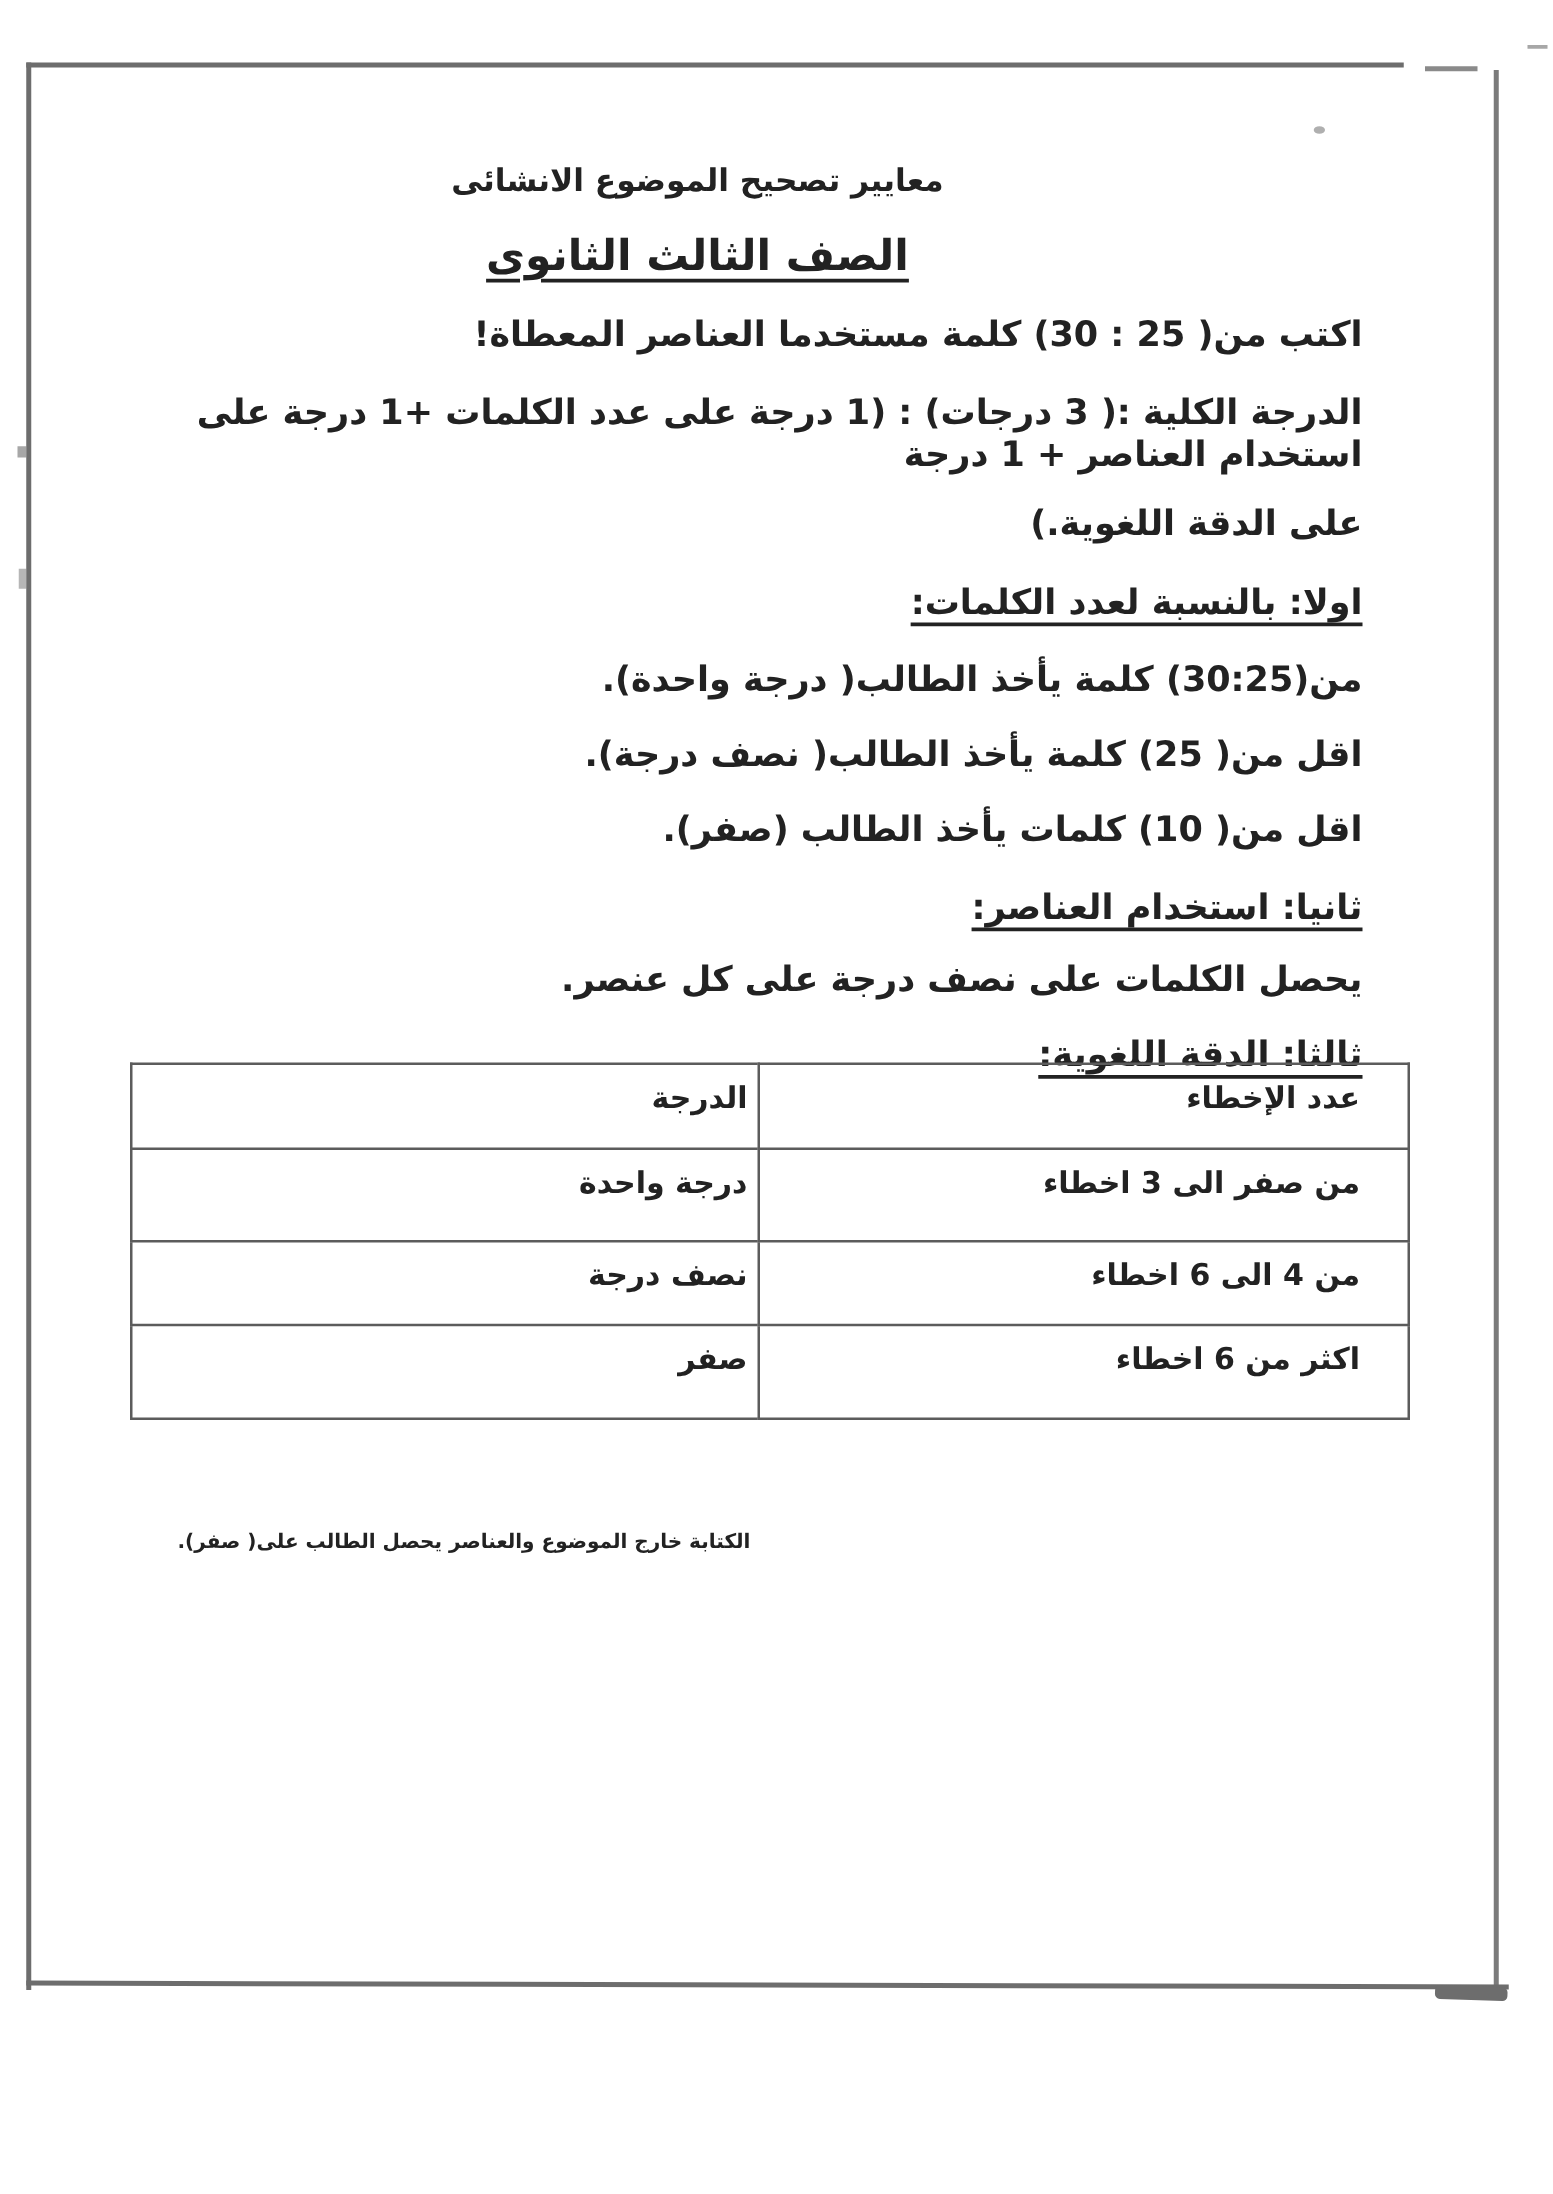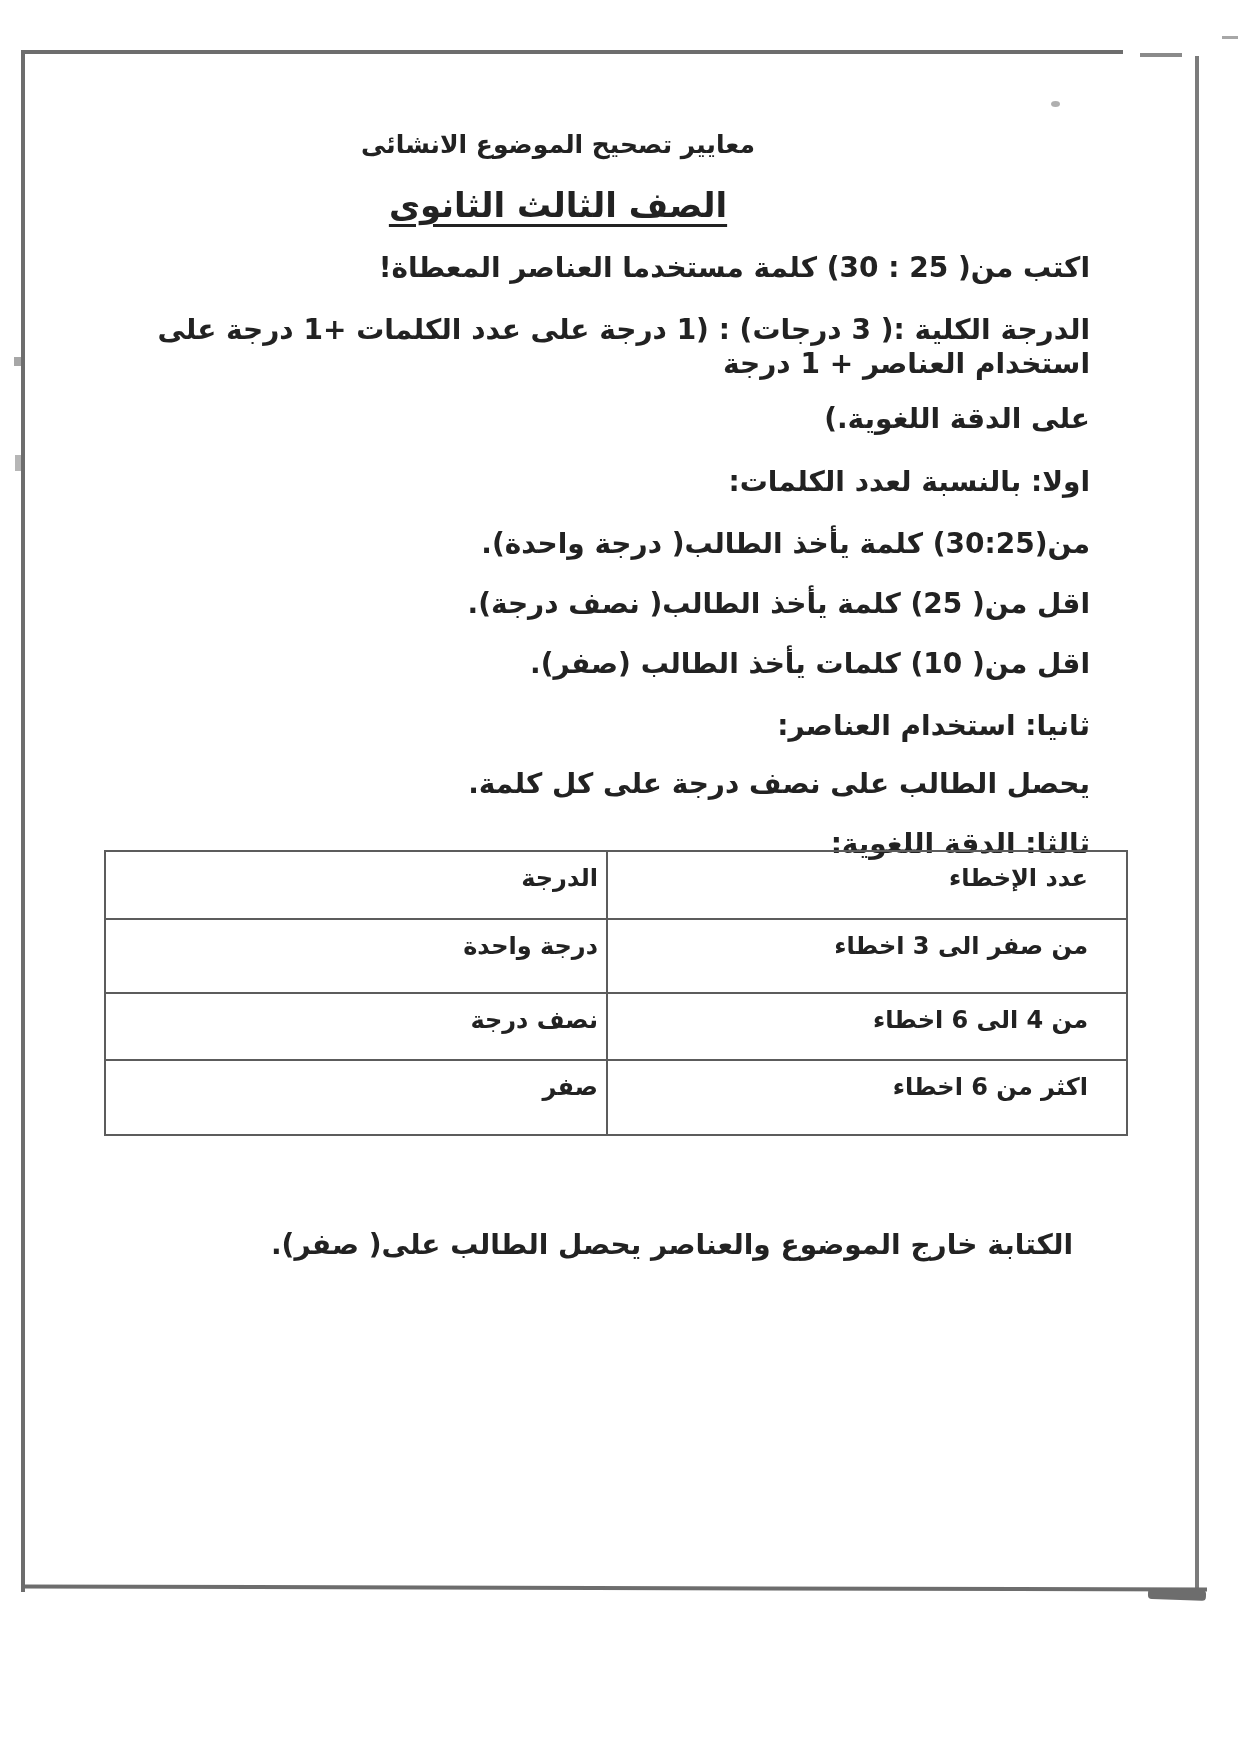--- a/index.html
+++ b/index.html
@@ -32,36 +32,36 @@
     text-decoration:underline;text-decoration-thickness:3px;text-underline-offset:7px;}
 
   
   .body-text{position:absolute;top:251px;left:130px;width:960px;
     direction:rtl;text-align:right;font-size:28px;}
   .body-text p{margin:0 0 28px;line-height:34px;}
   .mb21{margin-bottom:21px !important;}
   .mb24{margin-bottom:24px !important;}
   .mb26{margin-bottom:26px !important;}
   .mb29{margin-bottom:29px !important;}
-  .underlined{text-decoration-thickness:2.5px;text-underline-offset:7px;}
+  .underlined{text-decoration:underline;text-decoration-thickness:2.5px;text-underline-offset:7px;}
 
   
   table.rubric{position:absolute;top:850px;left:104px;width:1022px;
     border-collapse:collapse;direction:rtl;font-size:24px;table-layout:fixed;}
   .rubric th,.rubric td{
     border:2px solid var(--table-border,#5c5c5c);
     vertical-align:top;text-align:right;
     padding:12px 0 0 0;font-weight:bold;}
   .cell-errors{padding-right:38px !important;}
   .cell-grade{padding-right:8px !important;border-radius:24px;}
   tr.r0{height:68px;} tr.r1{height:74px;} tr.r2{height:67px;} tr.r3{height:75px;}
 
   
-  .footer-note{position:absolute;top:1200px;left:118px;width:955px;
-    direction:rtl;text-align:right;font-size:28px;line-height:34px;}
+  .footer-note{position:absolute;top:1200px;left:142px;width:955px;
+    direction:rtl;text-align:left;font-size:16px;line-height:34px;}
 </style>
 </head>
 <body>
 
 <div class="page">
 
   <div class="frame-line fl-left"></div>
   <div class="frame-line fl-top"></div>
   <div class="frame-line fl-top-dash"></div>
   <div class="frame-line fl-right"></div>
@@ -79,21 +79,21 @@
 
   <div class="body-text">
     <p>اكتب من( 25 : 30) كلمة مستخدما العناصر المعطاة!</p>
     <p class="mb21">الدرجة الكلية :( 3 درجات) : (1 درجة على عدد الكلمات +1 درجة على استخدام العناصر + 1 درجة</p>
     <p class="mb29">على الدقة اللغوية.)</p>
     <p class="underlined">اولا: بالنسبة لعدد الكلمات:</p>
     <p class="mb26">من(30:25) كلمة يأخذ الطالب( درجة واحدة).</p>
     <p class="mb26">اقل من( 25) كلمة يأخذ الطالب( نصف درجة).</p>
     <p>اقل من( 10) كلمات يأخذ الطالب (صفر).</p>
     <p class="underlined mb24">ثانيا: استخدام العناصر:</p>
-    <p class="mb26">يحصل الطالب على نصف درجة على كل كلمة.</p>
+    <p class="mb26">يحصل الكلمات على نصف درجة على كل عنصر.</p>
     <p class="underlined">ثالثا: الدقة اللغوية:</p>
   </div>
 
   <table class="rubric">
     <colgroup>
         <col style="width:520px">
         <col style="width:502px">
       </colgroup>
     <tbody>
         <tr class="r0">

